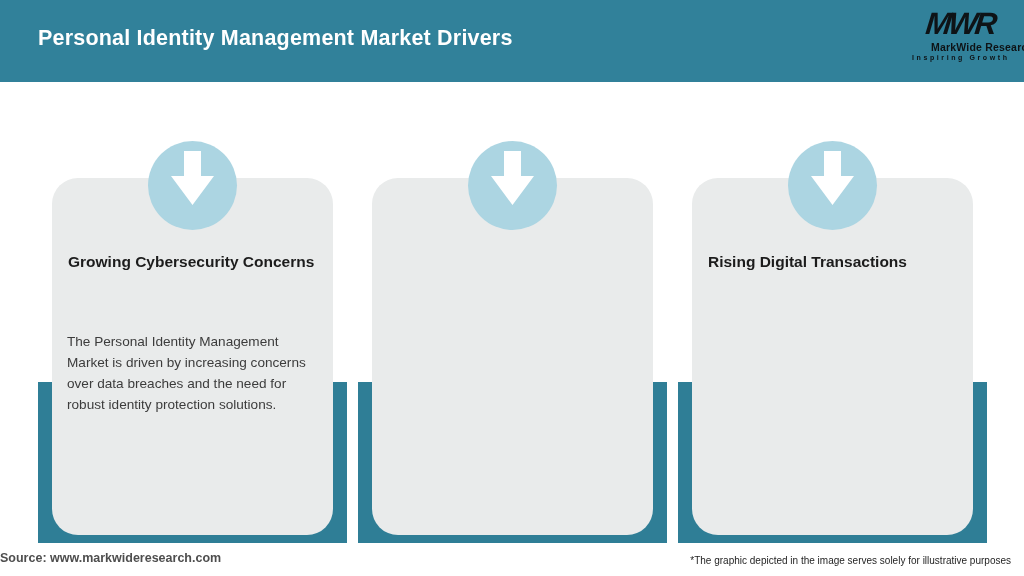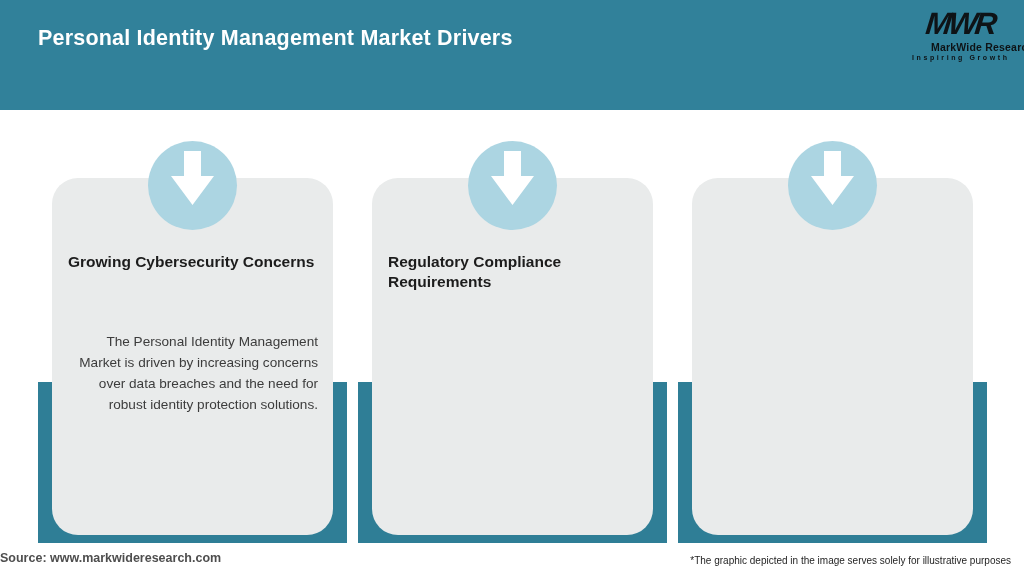--- a/index.html
+++ b/index.html
@@ -11,21 +11,21 @@
     width: 1024px;
     height: 576px;
     background: #ffffff;
     overflow: hidden;
   }
 
   
   .header {
     position: absolute;
     left: 0; top: 0;
-    width: 1024px; height: 110px;
+    width: 1024px; height: 82px;
     background: #31819A;
   }
   .page-title {
     position: absolute;
     left: 38px; top: 26px;
     font-size: 21.5px;
     font-weight: 700;
     letter-spacing: 0.2px;
     color: #ffffff;
   }
@@ -92,21 +92,21 @@
     font-size: 15.5px;
     line-height: 19.5px;
     font-weight: 700;
     color: #1c1c1c;
   }
   .card-body {
     margin: 37px 15px 0;
     font-size: 13.6px;
     line-height: 21px;
     color: #3c3c3c;
-    text-align: right;
+    text-align: left;
   }
   .badge {
     position: absolute;
     left: 110px; top: 0;
     width: 89px; height: 89px;
     border-radius: 50%;
     background: #ACD5E2;
     display: flex;
     align-items: center;
     justify-content: center;
@@ -152,32 +152,32 @@
     <div class="badge">
       <svg width="89" height="89" viewBox="0 0 89 89" aria-hidden="true">
         <path d="M36 10 h17 v25 h13 L44.5 64 L23 35 h13 z" fill="#ffffff"></path>
       </svg>
     </div>
   </section>
 
   <section class="col col2">
     <div class="ribbon"></div>
     <div class="card">
-      <h2 class="card-title">Regulatory Compliance Requirements</h2>
     </div>
     <div class="badge">
       <svg width="89" height="89" viewBox="0 0 89 89" aria-hidden="true">
         <path d="M36 10 h17 v25 h13 L44.5 64 L23 35 h13 z" fill="#ffffff"></path>
       </svg>
     </div>
   </section>
 
   <section class="col col3">
     <div class="ribbon"></div>
     <div class="card">
+      <h2 class="card-title">Rising Digital Transactions</h2>
     </div>
     <div class="badge">
       <svg width="89" height="89" viewBox="0 0 89 89" aria-hidden="true">
         <path d="M36 10 h17 v25 h13 L44.5 64 L23 35 h13 z" fill="#ffffff"></path>
       </svg>
     </div>
   </section>
 
   <div class="source">Source: www.markwideresearch.com</div>
   <div class="disclaimer">*The graphic depicted in the image serves solely for illustrative purposes</div>

